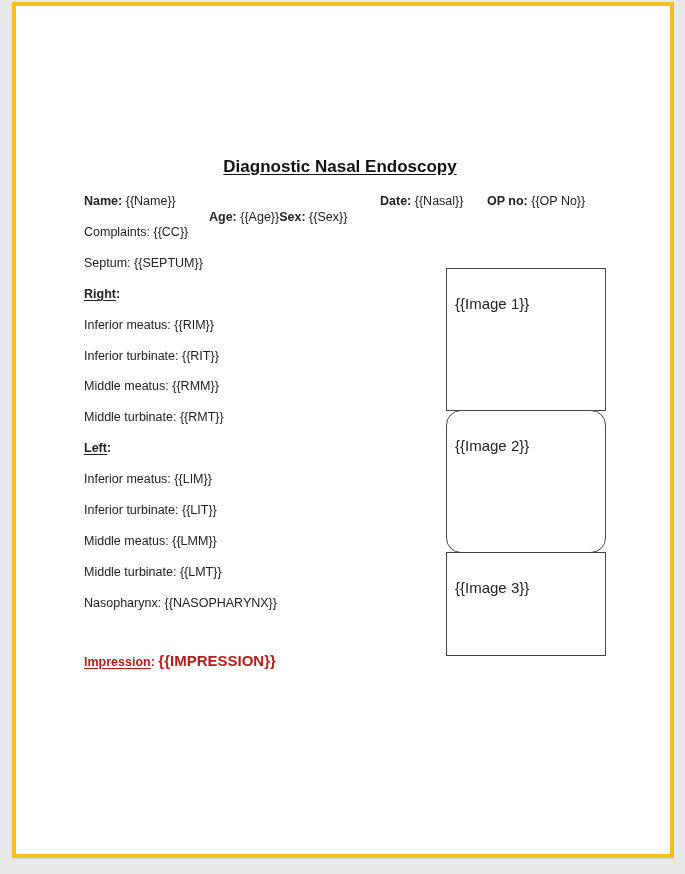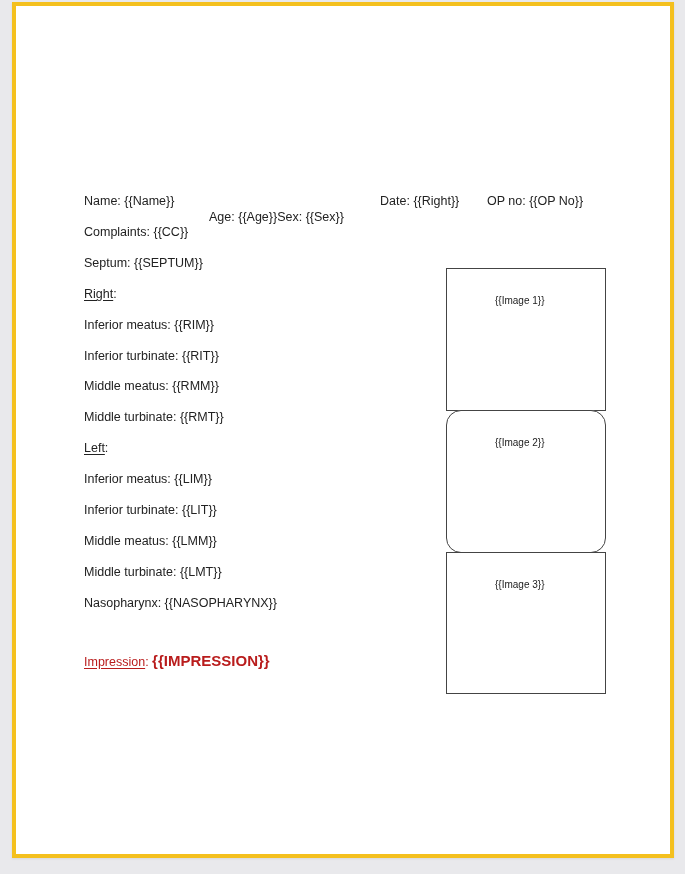--- a/index.html
+++ b/index.html
@@ -23,54 +23,55 @@
   .title {
     left: 0; width: 654px; top: 151px;
     text-align: center;
     font-weight: bold; font-size: 17px;
     text-decoration: underline;
     text-underline-offset: 2px;
     color: #111;
     transform: translateX(-3px);
   }
   .line { font-size: 12.5px; color: #222; }
-  .b { font-weight: normal; }
+  .b { font-weight: bold; }
   .u { text-decoration: underline; text-underline-offset: 2px; }
   .imgbox {
     position: absolute;
     left: 430px; width: 160px;
     border: 1px solid #444;
     box-sizing: border-box;
     background: #fff;
   }
   .imgbox .lbl {
     position: absolute; left: 8px; top: 26px;
-    font-size: 10px; color: #222; margin-left: 40px;
+    font-size: 15px; color: #222;
   }
   .imp { font-size: 12.5px; color: #b91c1c; }
   .imp .val { font-weight: bold; font-size: 15px; }
 </style>
 </head>
 <body>
 
 <div class="page">
 
+  <div class="abs title">Diagnostic Nasal Endoscopy</div>
 
   <div class="abs line" style="left:68px; top:188px;">
     <span class="b">Name:</span>
     <span>{{Name}}</span>
   </div>
   <div class="abs line" style="left:193px; top:204px;">
     <span class="b">Age:</span>
     <span>{{Age}}</span><span class="b">Sex:</span>
     <span>{{Sex}}</span>
   </div>
   <div class="abs line" style="left:364px; top:188px;">
     <span class="b">Date:</span>
-    <span>{{Right}}</span>
+    <span>{{Nasal}}</span>
   </div>
   <div class="abs line" style="left:471px; top:188px;">
     <span class="b">OP no:</span>
     <span>{{OP No}}</span>
   </div>
 
   <div class="abs line" style="left:68px; top:219px;">
     <span>Complaints:</span>
     <span>{{CC}}</span>
   </div>
@@ -123,17 +124,17 @@
     <span class="b u">Impression</span><span class="b">:</span>
     <span class="val">{{IMPRESSION}}</span>
   </div>
 
   <div class="imgbox" style="top:262px; height:143px;">
     <span class="lbl">{{Image 1}}</span>
   </div>
   <div class="imgbox" style="top:404px; height:143px;border-radius:15px;">
     <span class="lbl">{{Image 2}}</span>
   </div>
-  <div class="imgbox" style="top:546px; height:142px;">
+  <div class="imgbox" style="top:546px; height:104px;">
     <span class="lbl">{{Image 3}}</span>
   </div>
 
 </div>
 
 </body></html>

